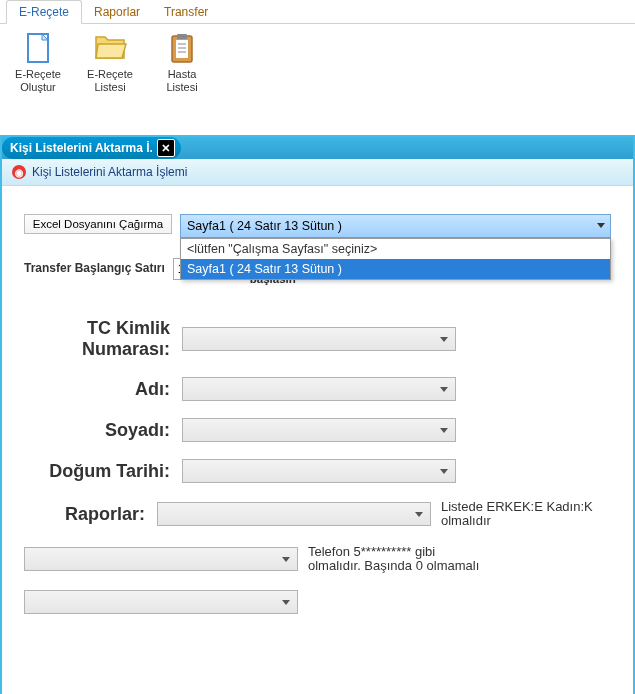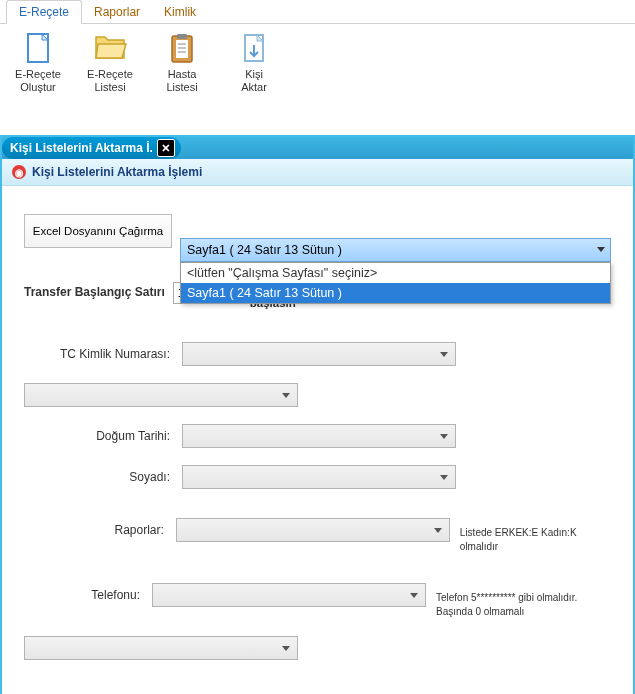--- a/index.html
+++ b/index.html
@@ -18,27 +18,27 @@
 
   
   .inner-window { position: absolute; left: 0; right: 0; top: 135px; bottom: -10px; border: 2px solid #43bce8; border-bottom: none; background: #fff; }
   .inner-titlebar { background: linear-gradient(#3db7e4, #2f9ed0); color: #fff; padding: 0; display: flex; align-items: center; height: 22px; }
   .inner-title-tab { background: linear-gradient(#009ad8, #007fb5); padding: 2px 6px 2px 8px; font-weight: bold; display: flex; align-items: center; height: 22px; border-radius: 11px; }
   .inner-title-text { font-size: 12px; }
   .inner-close { width: 18px; height: 18px; margin-left: 4px; display:flex; align-items:center; justify-content:center; background:#000; color:#fff; font-weight:bold; border:1px solid #fff; cursor:pointer; font-size:11px; border-radius:2px; }
 
   .subheader { background: linear-gradient(#e8f7fd, #cdeaf7); padding: 6px 10px; display:flex; align-items:center; gap:6px; border-bottom:1px solid #b8dff0; }
   .subheader-icon { width:14px; height:14px; border-radius:50%; background:#e53935; color:#fff; font-size:10px; font-weight:bold; display:flex; align-items:center; justify-content:center; }
-  .subheader-text { font-weight:bold; color:#1a3f7d; font-size:12px; }
+  .subheader-text { font-weight:normal; color:#1a3f7d; font-size:12px; }
 
   .content { padding: 28px 22px 0 22px; position:relative; }
 
   .top-row { display:flex; align-items:flex-start; gap:8px; margin-bottom:6px; }
-  .call-btn { width:148px; height:34px; background:linear-gradient(#fdfdfd,#f3f3f3); border:1px solid #bcbcbc; font-size:11.5px; cursor:pointer; display:flex; align-items:center; justify-content:center; text-align:center; padding:0 6px; }
-  .sheet-select-wrap { position:relative; flex:1;margin-top:24px; }
+  .call-btn { width:148px; height:20px; background:linear-gradient(#fdfdfd,#f3f3f3); border:1px solid #bcbcbc; font-size:11.5px; cursor:pointer; display:flex; align-items:center; justify-content:center; text-align:center; padding:0 6px; }
+  .sheet-select-wrap { position:relative; flex:1; }
   .sheet-select { width:100%; appearance:none; -webkit-appearance:none; background:linear-gradient(#c6e4ff,#9fd0ff); border:1px solid #6ea6d8; padding:4px 22px 4px 6px; font-size:12.5px; color:#000; height:24px; cursor:pointer; }
   .sheet-caret { position:absolute; right:6px; top:9px; width:0; height:0; border-left:4px solid transparent; border-right:4px solid transparent; border-top:5px solid #333; pointer-events:none; }
 
   .dropdown-panel { position:absolute; left:0; right:0; top:24px; background:#fff; border:1px solid #999; box-shadow:2px 2px 4px rgba(0,0,0,0.2); z-index:10; }
   .dropdown-opt { padding:3px 6px; font-size:12.5px; cursor:pointer; }
   .dropdown-opt.sel { background:#2a80d8; color:#fff; }
 
   .transfer-row { display:flex; align-items:flex-start; gap:8px; margin-top:20px; }
   .transfer-label { font-weight:bold; font-size:12px; padding-top:3px; }
   .spinner { display:flex; align-items:center; border:1px solid #aaa; background:#fff; height:22px; }
@@ -48,36 +48,36 @@
   .spinner-btn:first-child { border-bottom:1px solid #aaa; }
   .spinner-caret-up { width:0;height:0;border-left:3px solid transparent;border-right:3px solid transparent;border-bottom:4px solid #333; }
   .spinner-caret-down { width:0;height:0;border-left:3px solid transparent;border-right:3px solid transparent;border-top:4px solid #333; }
   .check-wrap { display:flex; align-items:flex-start; gap:4px; margin-left:6px; }
   .checkbox { width:14px; height:14px; border:1px solid #666; display:flex; align-items:center; justify-content:center; background:#fff; margin-top:2px; cursor:pointer; }
   .check-mark { font-size:11px; color:#000; line-height:1; }
   .check-label { font-size:11.5px; font-weight:bold; max-width:300px; line-height:14px; }
 
   .fields { margin-top:32px; }
   .field-row { display:flex; align-items:center; margin-bottom:17px; }
-  .field-label { width:158px; text-align:right; font-weight:normal; font-size:12px; padding-right:12px; }
+  .field-label { width:158px; text-align:right; font-weight:bold; font-size:18px; padding-right:12px; }
   .field-select { width:274px; height:24px; background:linear-gradient(#f3f3f3,#e6e6e6); border:1px solid #b3b3b3; font-size:12px; padding:0 6px; appearance:none; -webkit-appearance:none; cursor:pointer; position:relative; }
   .field-select-wrap { position:relative; width:274px; }
   .field-caret { position:absolute; right:8px; top:10px; width:0;height:0;border-left:4px solid transparent;border-right:4px solid transparent;border-top:5px solid #555; pointer-events:none; }
-  .field-hint { font-size:10px; color:#333; margin-left:10px; max-width:175px; line-height:14px;margin-top:20px; }
+  .field-hint { font-size:13px; color:#333; margin-left:10px; max-width:175px; line-height:14px; }
 
   
   svg { display:block; }
 </style>
 </head>
 <body>
 
 <div class="menu-tabs">
   <div class="menu-tab active">E-Reçete</div>
   <div class="menu-tab">Raporlar</div>
-  <div class="menu-tab">Kimlik</div>
+  <div class="menu-tab">Transfer</div>
 </div>
 
 <div class="ribbon">
   <div class="ribbon-item">
     <div class="ribbon-icon">
       <svg viewBox="0 0 36 36">
           <rect x="8" y="4" width="20" height="28" fill="#fff" stroke="#4a90d9" stroke-width="2"></rect>
           <path d="M22 4 L28 10 L22 10 Z" fill="#cfe4f7" stroke="#4a90d9" stroke-width="1"></path>
         </svg>
     </div>
@@ -100,31 +100,20 @@
           <rect x="8" y="6" width="20" height="26" rx="2" fill="#d89a4b" stroke="#a86f2a" stroke-width="1.5"></rect>
           <rect x="12" y="10" width="12" height="18" fill="#fff"></rect>
           <rect x="13" y="4" width="10" height="5" rx="1" fill="#888"></rect>
           <line x1="14" y1="14" x2="22" y2="14" stroke="#888"></line>
           <line x1="14" y1="18" x2="22" y2="18" stroke="#888"></line>
           <line x1="14" y1="22" x2="22" y2="22" stroke="#888"></line>
         </svg>
     </div>
     <div class="ribbon-label">Hasta
 Listesi</div>
-  </div>
-  <div class="ribbon-item">
-    <div class="ribbon-icon">
-      <svg viewBox="0 0 36 36">
-          <rect x="9" y="5" width="18" height="26" fill="#fff" stroke="#8fb9db" stroke-width="2"></rect>
-          <path d="M21 5 L27 11 L21 11 Z" fill="#d7e8f4" stroke="#8fb9db"></path>
-          <path d="M18 15 L18 26 M14 22 L18 26 L22 22" stroke="#5a9bd4" stroke-width="2" fill="none"></path>
-        </svg>
-    </div>
-    <div class="ribbon-label">Kişi
-Aktar</div>
   </div>
 </div>
 
 <div class="inner-window">
   <div class="inner-titlebar">
     <div class="inner-title-tab">
       <span class="inner-title-text">Kişi Listelerini Aktarma İ.</span>
       <span class="inner-close">✕</span>
     </div>
   </div>
@@ -173,54 +162,54 @@
 
       <div class="field-row">
         <div class="field-label">TC Kimlik Numarası:</div>
         <div class="field-select-wrap">
           <select class="field-select"></select>
           <div class="field-caret"></div>
         </div>
       </div>
 
       <div class="field-row">
+        <div class="field-label">Adı:</div>
+        <div class="field-select-wrap">
+          <select class="field-select"></select>
+          <div class="field-caret"></div>
+        </div>
+      </div>
+
+      <div class="field-row">
+        <div class="field-label">Soyadı:</div>
         <div class="field-select-wrap">
           <select class="field-select"></select>
           <div class="field-caret"></div>
         </div>
       </div>
 
       <div class="field-row">
         <div class="field-label">Doğum Tarihi:</div>
         <div class="field-select-wrap">
           <select class="field-select"></select>
           <div class="field-caret"></div>
         </div>
       </div>
 
       <div class="field-row">
-        <div class="field-label">Soyadı:</div>
-        <div class="field-select-wrap">
-          <select class="field-select"></select>
-          <div class="field-caret"></div>
-        </div>
-      </div>
-
-      <div class="field-row">
         <div class="field-label">Raporlar:</div>
         <div class="field-select-wrap">
           <select class="field-select"></select>
           <div class="field-caret"></div>
         </div>
         <div class="field-hint">Listede ERKEK:E Kadın:K olmalıdır</div>
       </div>
 
 
       <div class="field-row">
-        <div class="field-label">Telefonu:</div>
         <div class="field-select-wrap">
           <select class="field-select"></select>
           <div class="field-caret"></div>
         </div>
         <div class="field-hint">Telefon 5********** gibi olmalıdır. Başında 0 olmamalı</div>
       </div>
 
       <div class="field-row">
         <div class="field-select-wrap">
           <select class="field-select"></select>

